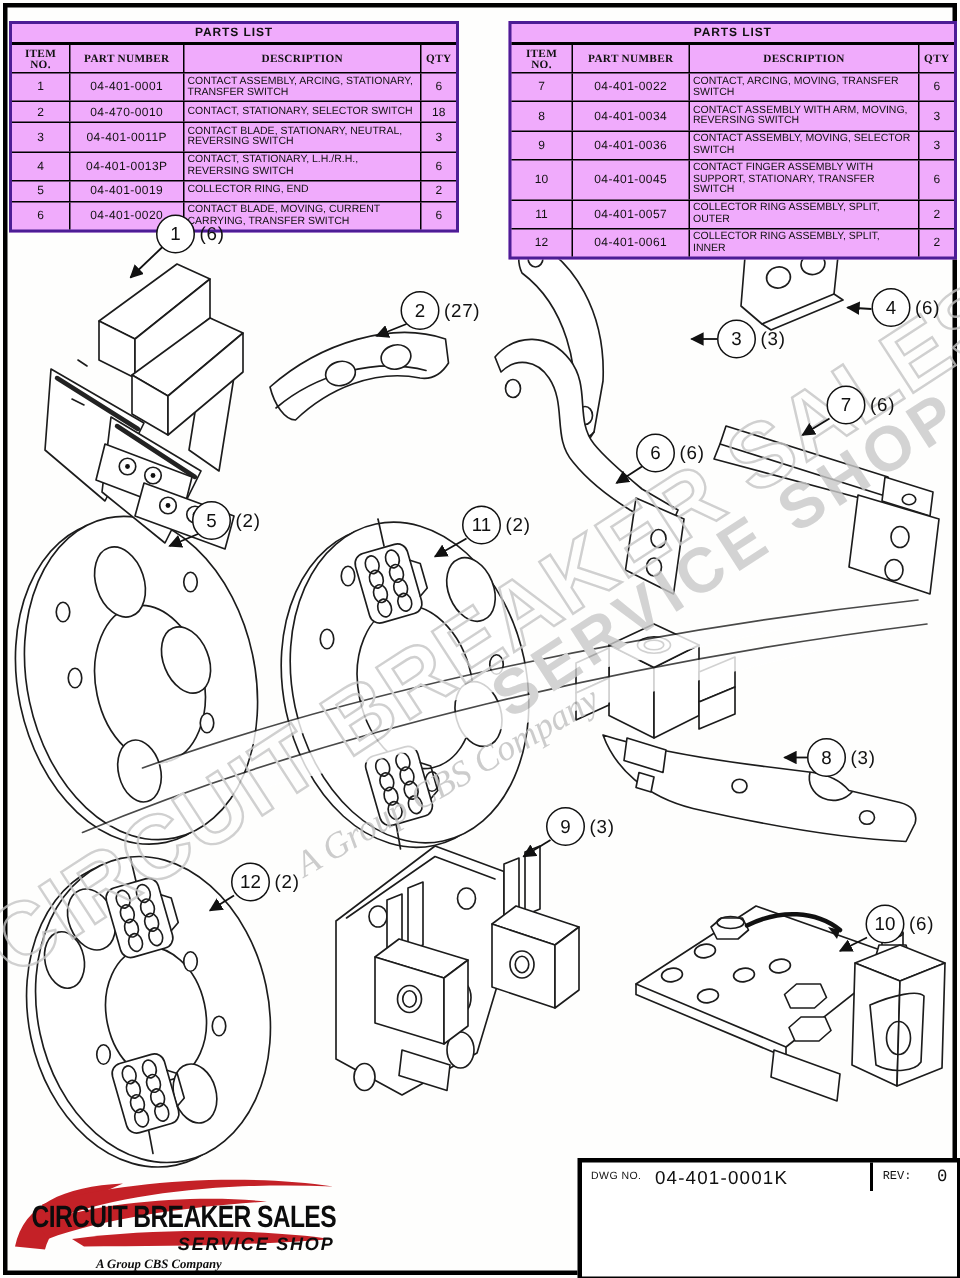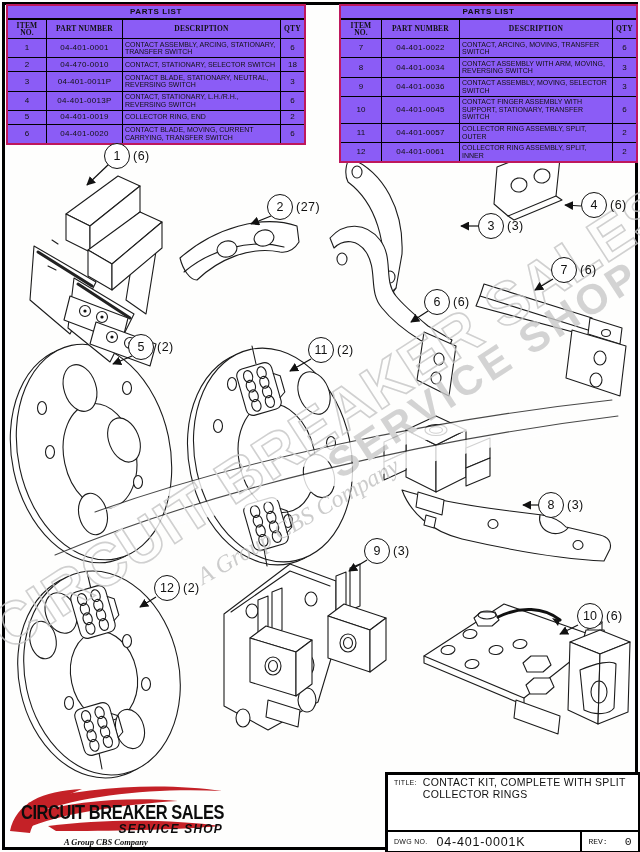--- a/index.html
+++ b/index.html
@@ -1,21 +1,21 @@
 <!DOCTYPE html>
 <html><head>
 <meta charset="utf-8">
 <style>
   html,body{margin:0;padding:0;background:#9a9a9a;}
   .sheet{position:relative;width:640px;height:852px;background:#fefefd;overflow:hidden;
          font-family:"Liberation Sans",sans-serif;color:#111;}
   .page-border{position:absolute;inset:2px;border:3px solid #000;z-index:1;}
 
   
-  .ptable{position:absolute;top:4px;border:2px solid #be185d;background:#8b5cf6;z-index:3;}
+  .ptable{position:absolute;top:14px;border:2px solid #4c1d95;background:#f0abfc;z-index:3;}
   .pt-left{left:6px;width:296px;}
   .pt-right{left:339px;width:295px;}
   .pt-title{height:12px;line-height:12px;text-align:center;font-size:8px;font-weight:bold;
             letter-spacing:.6px;border-bottom:2px solid #000;}
   .pt-row{display:grid;min-height:13px;}
   .pt-left .pt-row{grid-template-columns:38px 76px 1fr 24px;}
   .pt-right .pt-row{grid-template-columns:40px 78px 1fr 24px;}
   .pt-row > div{border-left:1px solid #000;padding:1.5px 2px;font-size:7px;line-height:7.6px;
             display:flex;align-items:center;justify-content:center;text-align:center;}
   .pt-row > div:first-child{border-left:none;}
@@ -431,27 +431,20 @@
   <div class="callout" style="left:308px;top:337px">
     <span class="cc">11</span>
     <span class="cq">(2)</span>
   </div>
   <div class="callout" style="left:154px;top:575px">
     <span class="cc">12</span>
     <span class="cq">(2)</span>
   </div>
 
   <div class="tblock">
-    <div class="tb-row2">
-      <span class="tb-label" style="margin-top:2px">TITLE:</span>
-      <span class="tb-title-text">
-        <span>CONTACT KIT, COMPLETE WITH SPLIT</span><br>
-        <span>COLLECTOR RINGS</span>
-      </span>
-    </div>
     <div class="tb-row3">
       <div class="tb-dwg">
         <span class="tb-label">DWG NO.</span>
         <span class="tb-dwgno">04-401-0001K</span>
       </div>
       <div class="tb-rev">
         <span>REV:</span>
         <span class="tb-rev-val">0</span>
       </div>
     </div>

